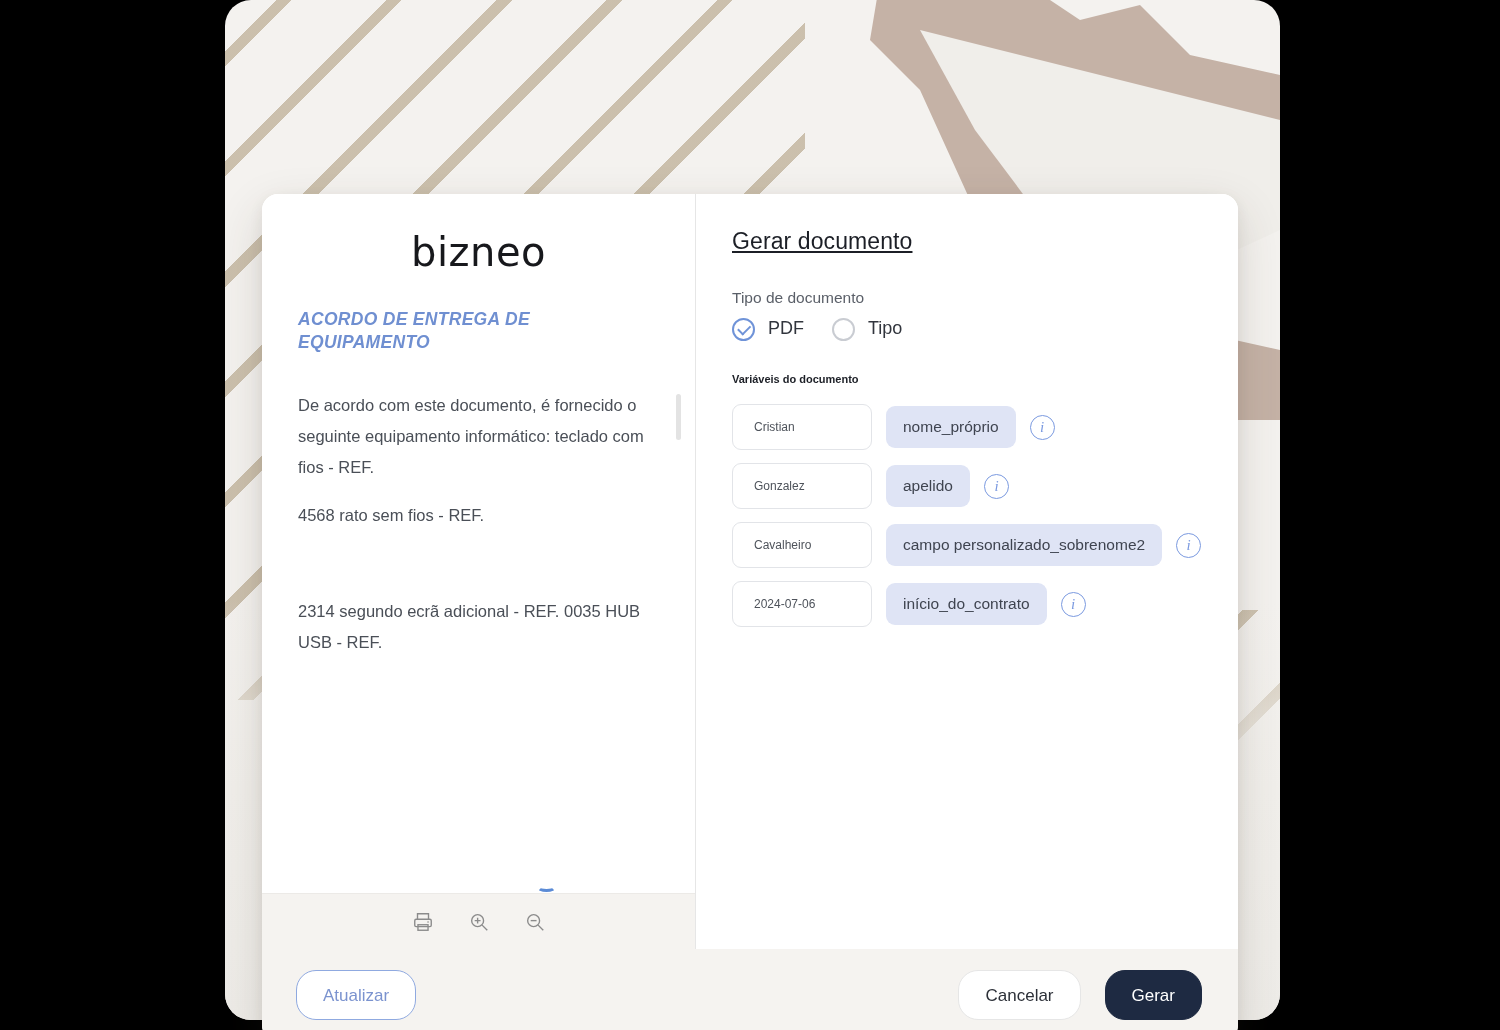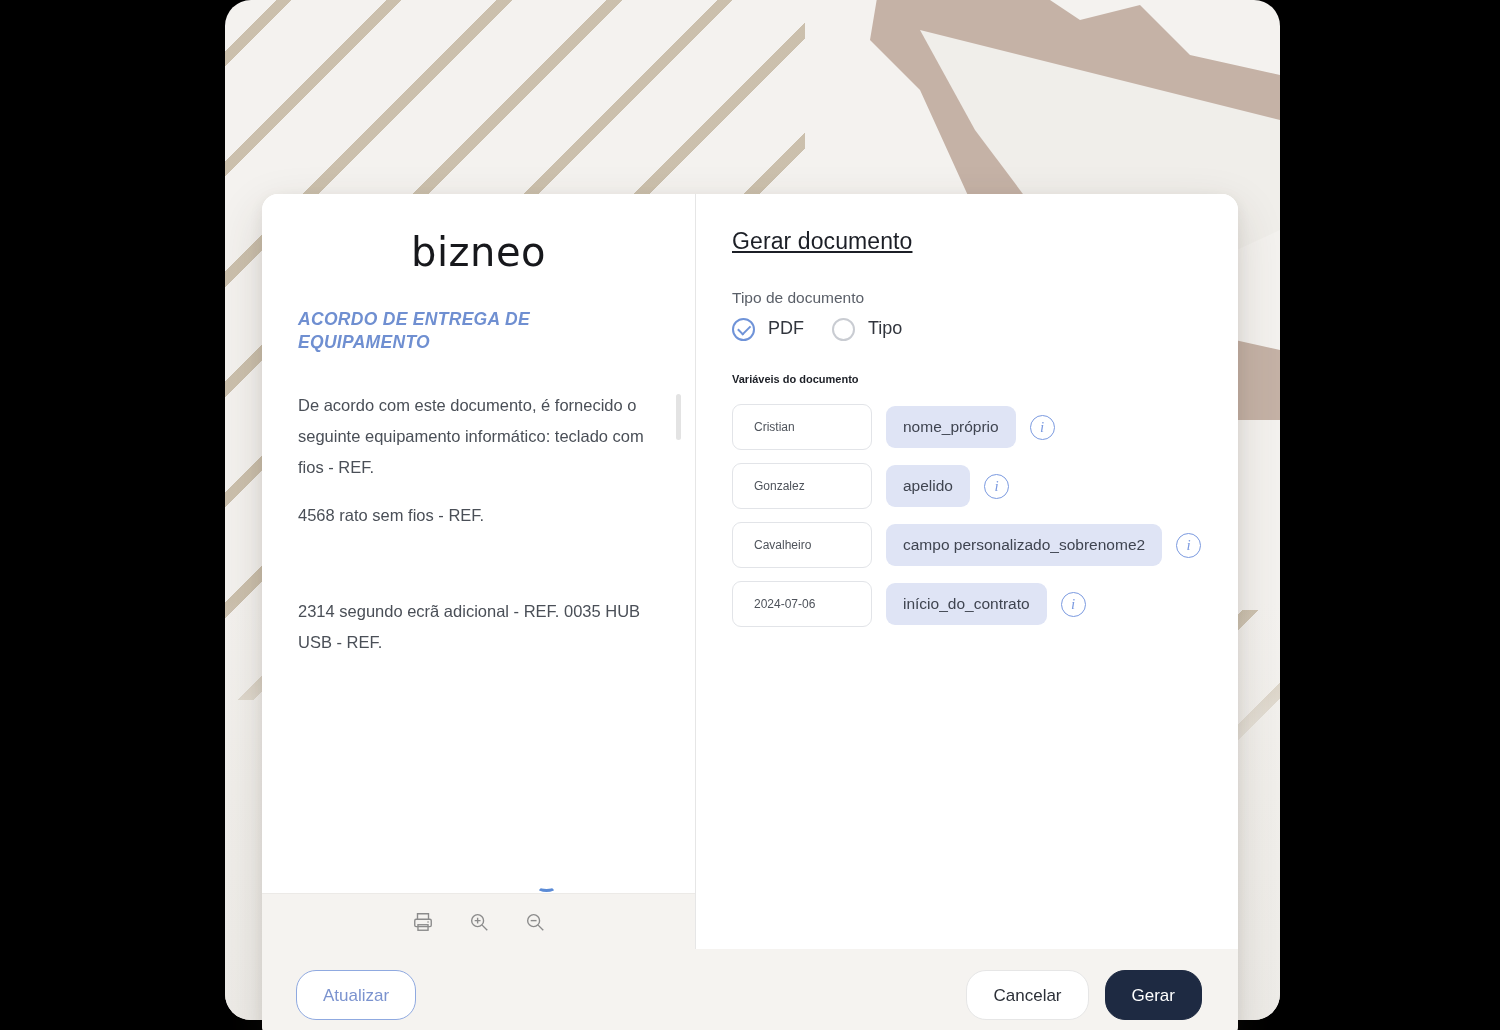--- a/index.html
+++ b/index.html
@@ -366,21 +366,21 @@
     color: #2c3038;
   }
   .btn-primary {
     background: #1e2a42;
     border: 1px solid #1e2a42;
     color: #ffffff;
   }
   .footer-right {
     display: flex;
     align-items: center;
-    gap: 16px;
+    gap: 24px;
   }
 </style>
 </head>
 <body>
 
 <div id="root">
 
   <div class="bg-panel">
     <div class="stripes-tl"></div>
     <div class="stripes-br"></div>

